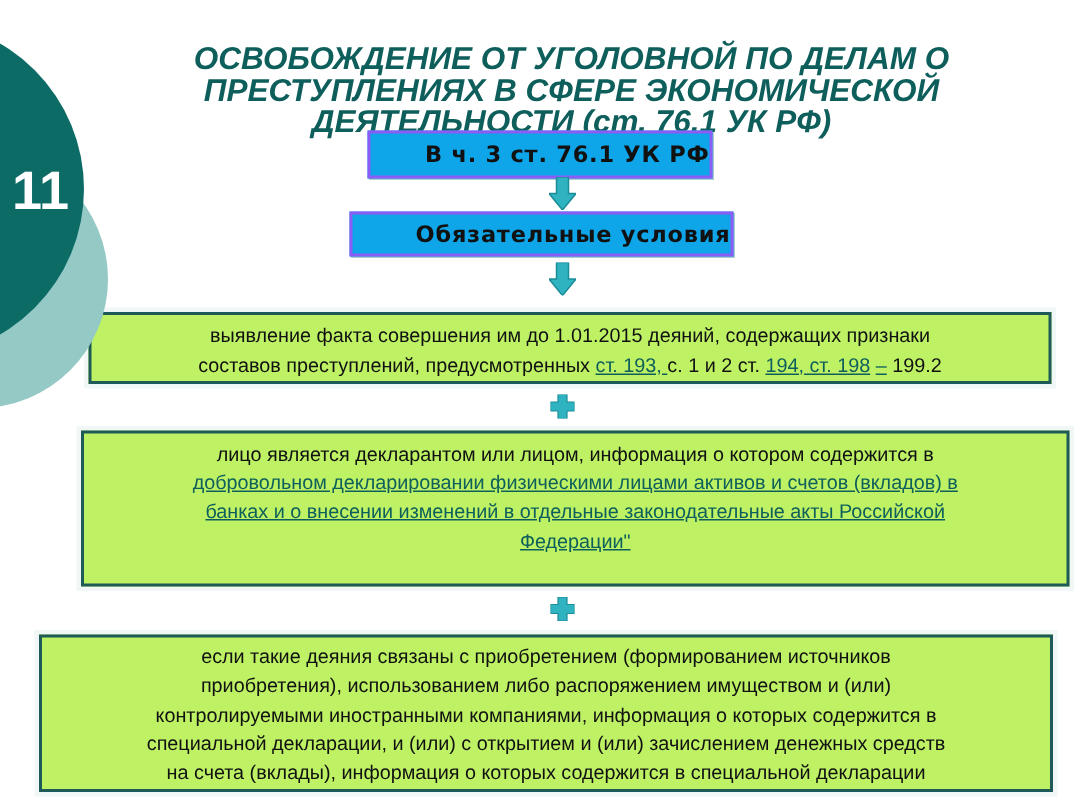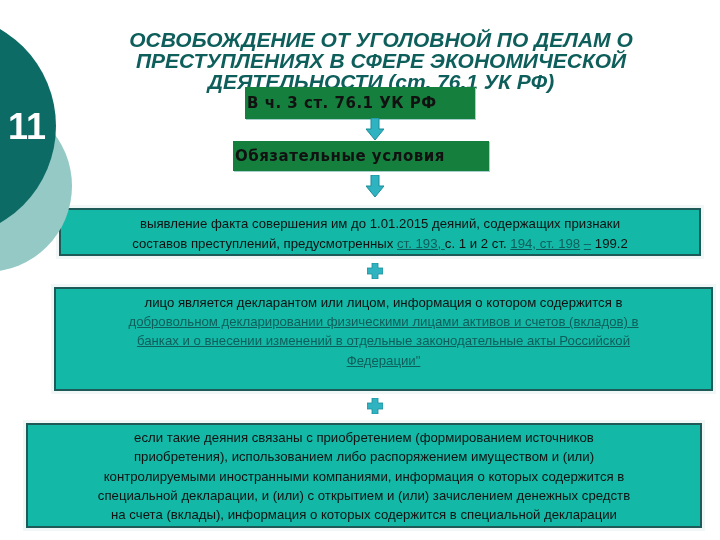--- a/index.html
+++ b/index.html
@@ -23,41 +23,41 @@
   }
   .title {
     position: absolute; left: 86px; top: 8px; width: 590px;
     text-align: center; color: #0e5f5b;
     font-size: 21px; line-height: 21px; font-weight: bold; font-style: italic;
     font-family: "Liberation Sans", sans-serif;
     letter-spacing: 0px;
     margin-top: 21px;
   }
   .label-box {
-    position: absolute; background: #15803d;
-    border: 2px solid #15803d;
+    position: absolute; background: #0ea5e9;
+    border: 2px solid #8b5cf6;
     box-shadow: 1px 1px 0 #a9cfcd;
     font-weight: bold; color: #111;
     font-family: "DejaVu Sans", sans-serif;
-    text-align: left; box-sizing: border-box;
+    text-align: right; box-sizing: border-box;
     white-space: nowrap;
   }
   .box-article { left: 245px; top: 87px; width: 230px; height: 32px; font-size: 15px; line-height: 28px; letter-spacing: 0.5px; }
   .box-conditions { left: 233px; top: 141px; width: 256px; height: 30px; font-size: 15px; line-height: 26px; letter-spacing: 0.5px; }
 
   .arrow { position: absolute; width: 18px; height: 22px; }
   .arrow-1 { left: 366px; top: 118px; }
   .arrow-2 { left: 366px; top: 175px; }
 
   .plus { position: absolute; width: 16px; height: 16px; }
   .plus-1 { left: 367px; top: 263px; }
   .plus-2 { left: 367px; top: 398px; }
 
   .cond-box {
-    position: absolute; background: #14b8a6;
+    position: absolute; background: #bef264;
     border: 2px solid #1e5a57; box-sizing: border-box;
     text-align: center; color: #111;
     font-family: "Liberation Sans", sans-serif;
     font-size: 13.2px; line-height: 19.5px;
     box-shadow: 0 0 0 3px #f1f7f7;
   }
   .cond-1 { left: 59px; top: 208px; width: 642px; height: 48px; padding: 4px 6px 0 6px; }
   .cond-2 { left: 42px; top: 287px; width: 659px; height: 104px; padding: 4px 6px 0 6px; line-height: 19.2px; margin-left: 12px; }
   .cond-3 { left: 26px; top: 423px; width: 676px; height: 105px; padding: 3px 6px 0 6px; line-height: 19.3px; }
   .link { color: #0e5f5b; text-decoration: underline; }

